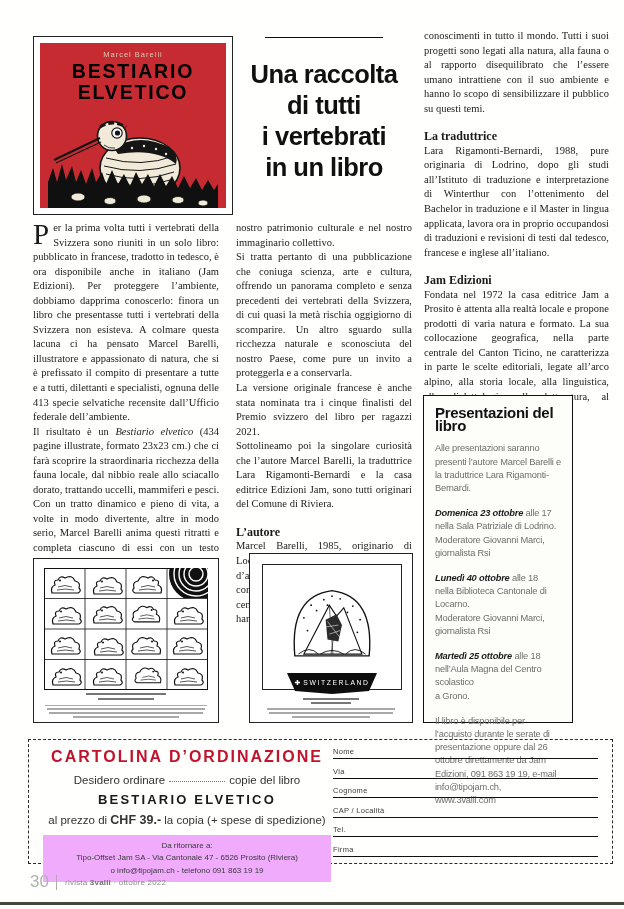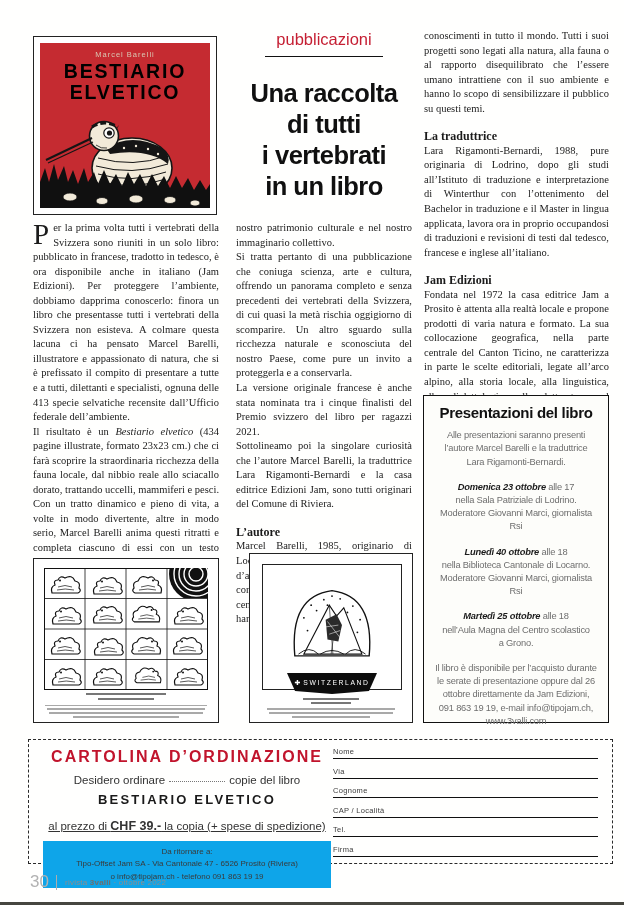--- a/index.html
+++ b/index.html
@@ -1,20 +1,20 @@
 <!DOCTYPE html>
 <html><head>
 <meta charset="utf-8">
 <style>
   html,body{margin:0;padding:0;background:#fff;}
   .page{position:relative;width:624px;height:909px;background:#fffffe;overflow:hidden;
         font-family:"Liberation Serif",serif;color:#1b1b1b;border-right:1px solid #e3e3dc;}
 
   
-  .cover{position:absolute;left:33px;top:36px;width:184px;height:179px;background:#fff;
+  .cover{position:absolute;left:33px;top:36px;width:200px;height:179px;background:#fff;
          border:1px solid #222;box-sizing:border-box;}
   .cover-red{position:absolute;inset:6px;background:#c52b31;overflow:hidden;text-align:center;}
   .cover-author{margin-top:7px;font-family:"Liberation Sans",sans-serif;font-size:7.5px;
                 letter-spacing:1px;color:#d9c8b3;}
   .cover-title{margin-top:2px;font-family:"Liberation Sans",sans-serif;font-weight:bold;
                font-size:19.5px;line-height:1.07;letter-spacing:1.8px;color:#000000;white-space:pre-line;}
   .cover-art{position:absolute;left:0;bottom:0;width:100%;height:112px;}
 
   
   .section-head{position:absolute;left:236px;top:30px;width:176px;text-align:center;}
@@ -27,24 +27,24 @@
   .bodycol{position:absolute;font-size:10.5px;line-height:14.55px;text-align:justify;}
   .col1{left:33px;top:221px;width:186px;}
   .col2{left:236px;top:221px;width:176px;}
   .col3{left:424px;top:29px;width:185px;}
   .bodycol p{margin:0;}
   .bodycol h4{margin:13px 0 0 0;font-size:12px;}
   .dropcap{float:left;font-size:29px;line-height:23px;padding:2px 4px 0 0;font-weight:normal;}
   .ital{font-style:italic;}
 
   
-  .present{position:absolute;left:423px;top:395px;width:186px;height:328px;box-sizing:border-box;
+  .present{position:absolute;left:423px;top:395px;width:150px;height:328px;box-sizing:border-box;
            border:1.5px solid #111;background:#fdfdfa;padding:10px 11px;
            font-family:"Liberation Sans",sans-serif;color:#6e6e6e;font-size:9.3px;
-           line-height:13.2px;letter-spacing:-0.2px;text-align:center;}
+           line-height:13.2px;letter-spacing:-0.2px;}
   .present h3{margin:0 0 10px 0;font-size:15px;letter-spacing:-0.3px;color:#111;}
   .present p{margin:0 0 12px 0;}
   .present .ev{margin:0 0 12px 0;}
   .present b{color:#1c1c1c;font-style:italic;}
 
   
   .plate{position:absolute;background:#fff;border:1.2px solid #232323;box-sizing:border-box;}
   .frogs{left:33px;top:558px;width:186px;height:165px;}
   .globe{left:249px;top:553px;width:164px;height:170px;}
   .plate svg{display:block;margin:0 auto;}
@@ -61,23 +61,23 @@
 
   
   .cartolina{position:absolute;left:28px;top:739px;width:585px;height:125px;box-sizing:border-box;
              border:1.6px dashed #2a2a2a;font-family:"Liberation Sans",sans-serif;}
   .cart-left{position:absolute;left:14px;top:8px;width:288px;text-align:center;color:#222;}
   .cart-title{font-weight:bold;font-size:16px;letter-spacing:2px;color:#c1142c;}
   .cart-order{margin-top:8px;font-size:11.5px;color:#333;}
   .dots{display:inline-block;width:56px;border-bottom:1.2px dotted #777;vertical-align:baseline;
         transform:translateY(-2px);margin:0 4px;}
   .cart-book{margin-top:6px;font-weight:bold;font-size:13px;letter-spacing:2.2px;color:#1a1a1a;}
-  .cart-price{margin-top:12px;font-size:11.5px;color:#333;text-decoration:underline;}
+  .cart-price{margin-top:6px;font-size:11.5px;color:#333;}
   .cart-price b{font-size:12.5px;}
-  .cart-return{margin:8px auto 0;background:#0ea5e9;padding:5px 6px;font-size:8px;line-height:1.55;color:#3a3a3a;}
+  .cart-return{margin:8px auto 0;background:#f0abfc;padding:5px 6px;font-size:8px;line-height:1.55;color:#3a3a3a;}
   .cart-right{position:absolute;left:304px;right:14px;top:7px;}
   .field{height:11px;border-bottom:1.1px solid #111;margin-bottom:7.6px;
          font-size:7.5px;color:#3c3c3c;letter-spacing:0.3px;}
 
   
   .footer{position:absolute;left:30px;top:872px;display:flex;align-items:center;
           font-family:"Liberation Sans",sans-serif;color:#9a9a9a;}
   .pageno{font-size:17px;color:#b2b2b2;}
   .fsep{display:inline-block;width:1.2px;height:15px;background:#adadad;margin:0 8px 0 7px;}
   .fmag{font-size:8px;color:#8d8d8d;letter-spacing:0.2px;}
@@ -120,21 +120,20 @@
             <ellipse cx="62" cy="105" rx="6" ry="3.5"></ellipse>
           <ellipse cx="96" cy="103" rx="7" ry="4"></ellipse>
             <ellipse cx="130" cy="104" rx="6" ry="3.5"></ellipse>
           <ellipse cx="155" cy="107" rx="5" ry="3"></ellipse>
         </g>
       </svg>
     </div>
   </div>
 
   <div class="section-head">
-    <div class="section-label">pubblicazioni</div>
     <hr class="section-rule">
     <div class="headline">Una raccolta
 di tutti
 i vertebrati
 in un libro</div>
   </div>
 
   <div class="bodycol col1">
     <p><span class="dropcap">P</span><span>er la prima volta tutti i vertebrati della Svizzera sono riuniti in un solo libro: pubblicato in francese, tradotto in tedesco, è ora disponibile anche in italiano (Jam Edizioni). Per proteggere l’ambiente, dobbiamo dapprima conoscerlo: finora un libro che presentasse tutti i vertebrati della Svizzera non esisteva. A colmare questa lacuna ci ha pensato Marcel Barelli, illustratore e appassionato di natura, che si è prefissato il compito di presentare a tutte e a tutti, dilettanti e specialisti, ognuna delle 413 specie selvatiche recensite dall’Ufficio federale dell’ambiente.</span></p>
     <p><span>Il risultato è un </span><span class="ital">Bestiario elvetico</span><span> (434 pagine illustrate, formato 23x23 cm.) che ci farà scoprire la straordinaria ricchezza della fauna locale, dal nibbio reale allo sciacallo dorato, trattando uccelli, mammiferi e pesci. Con un tratto dinamico e pieno di vita, a volte in modo divertente, altre in modo serio, Marcel Barelli anima questi ritratti e completa ciascuno di essi con un testo breve ed efficace per presentare una singolarità dell’animale o ricordare il suo posto nel</span></p>

